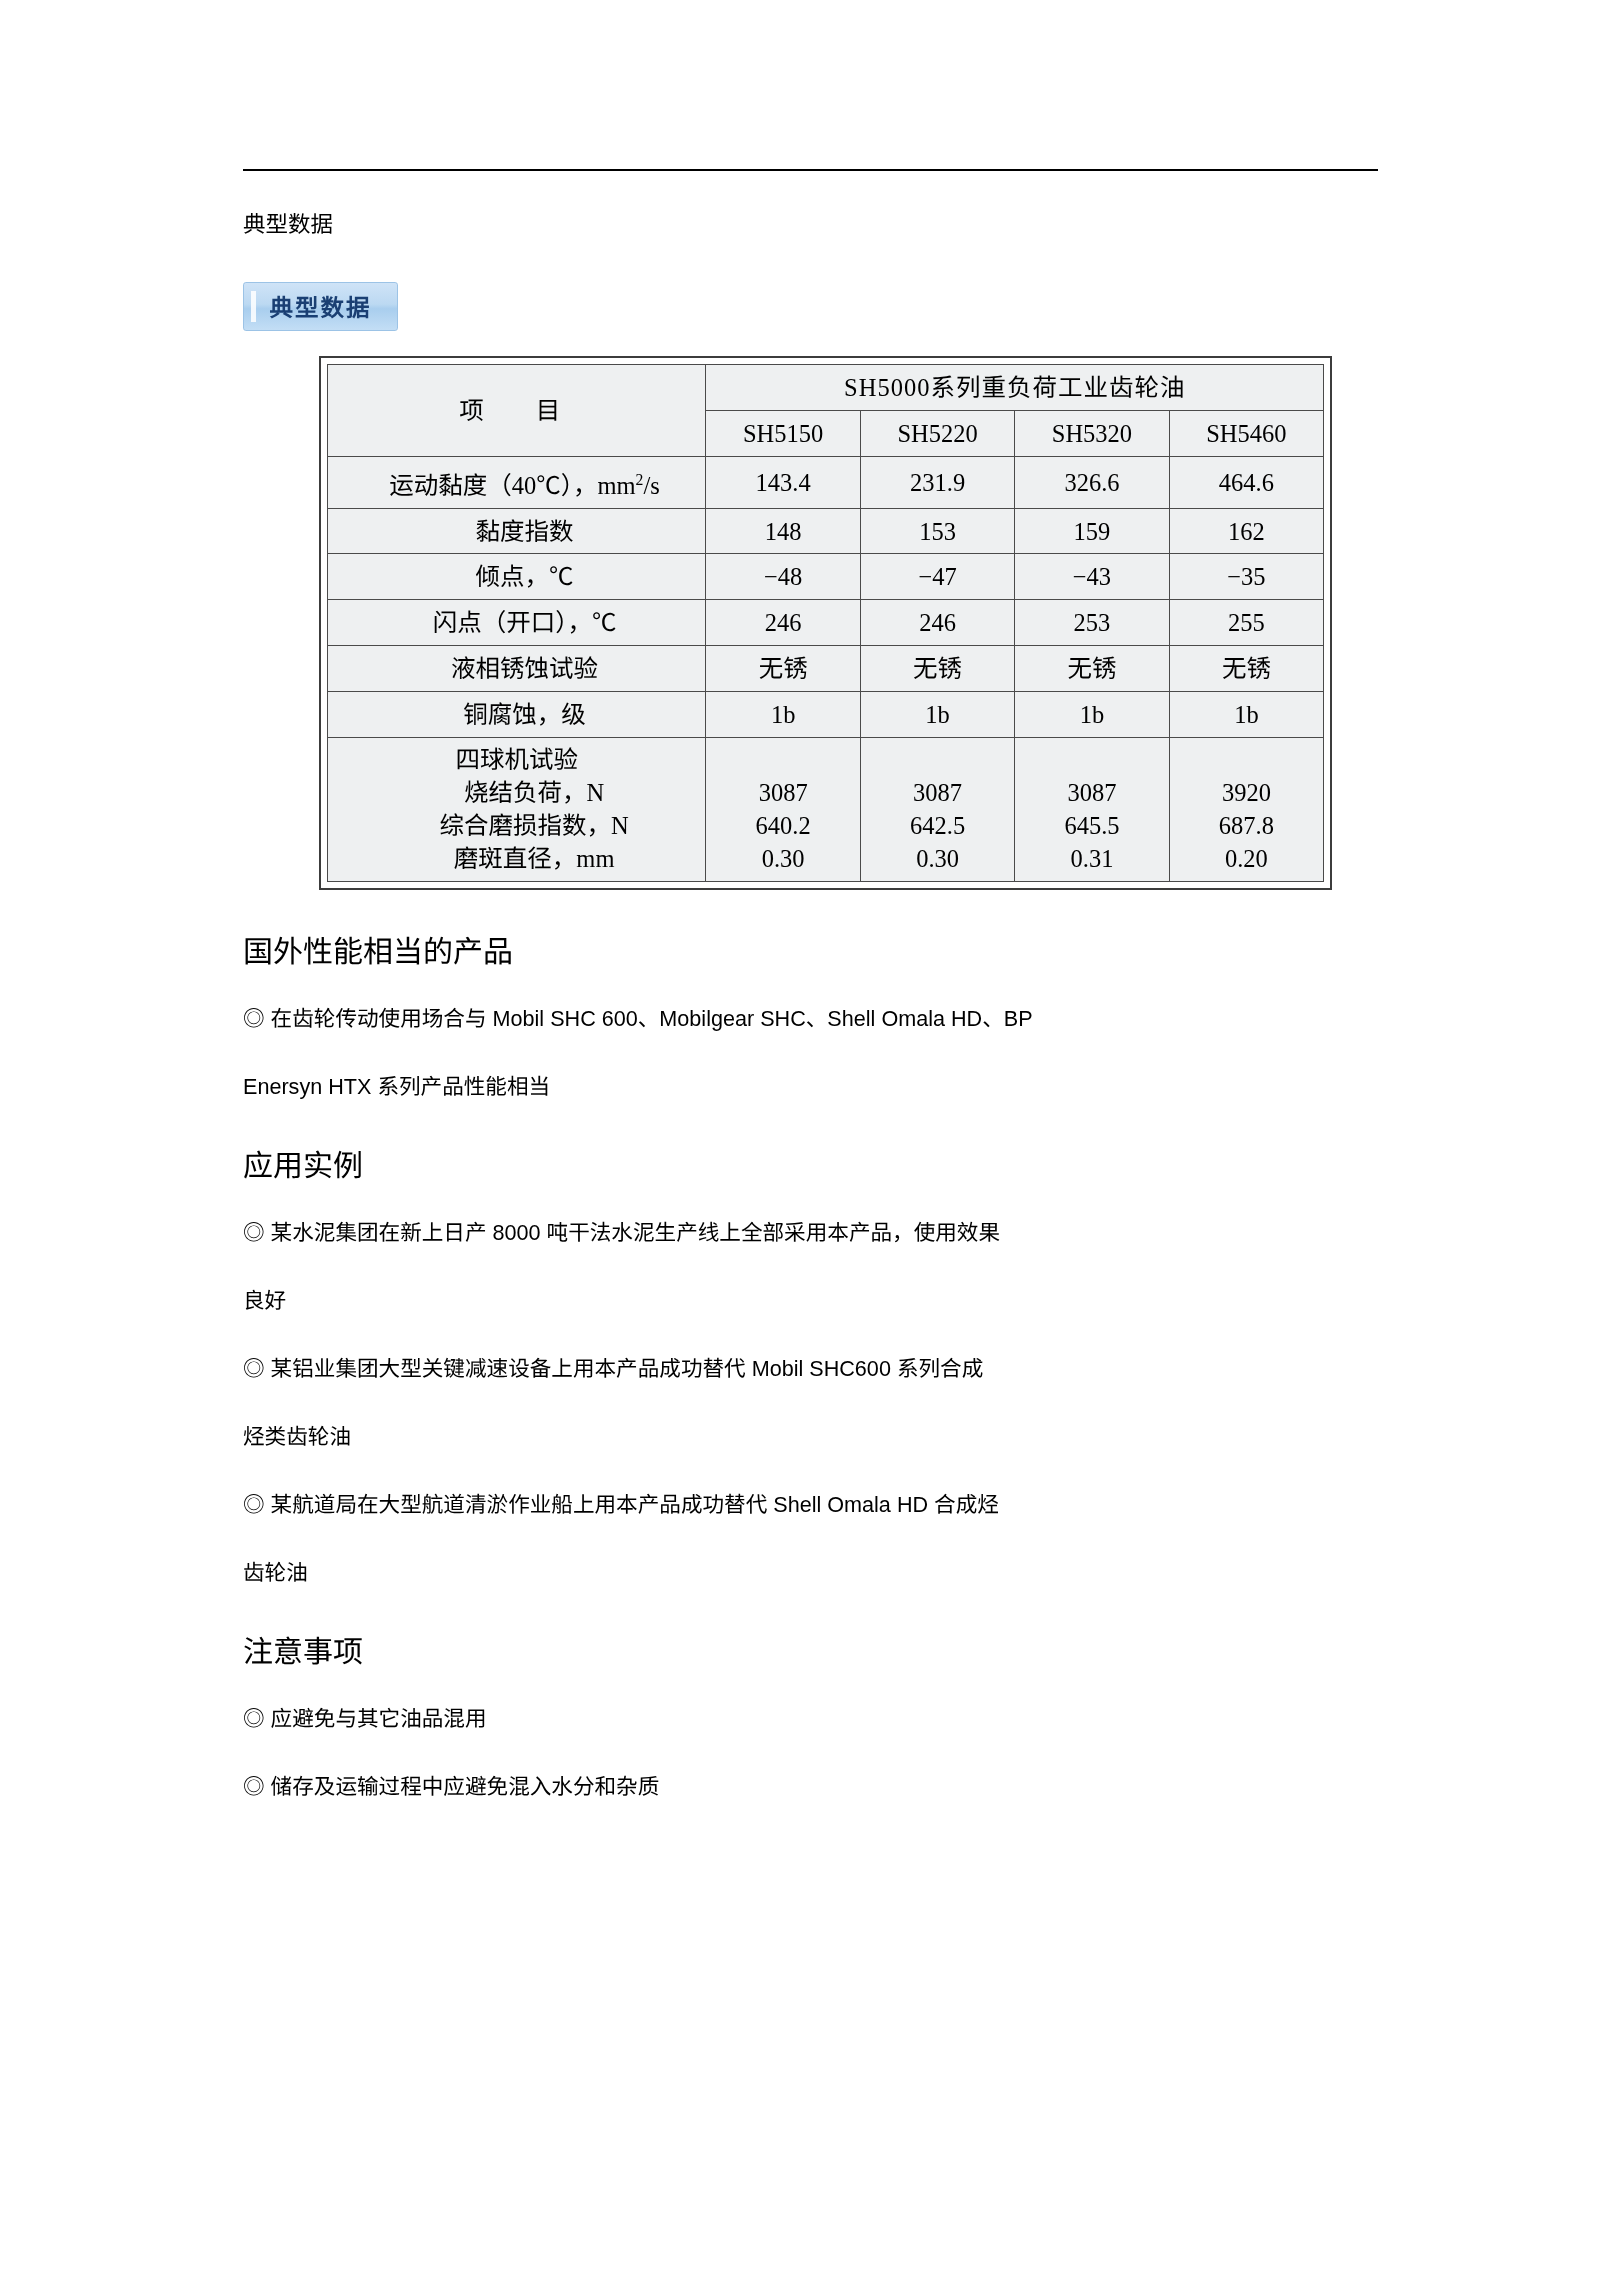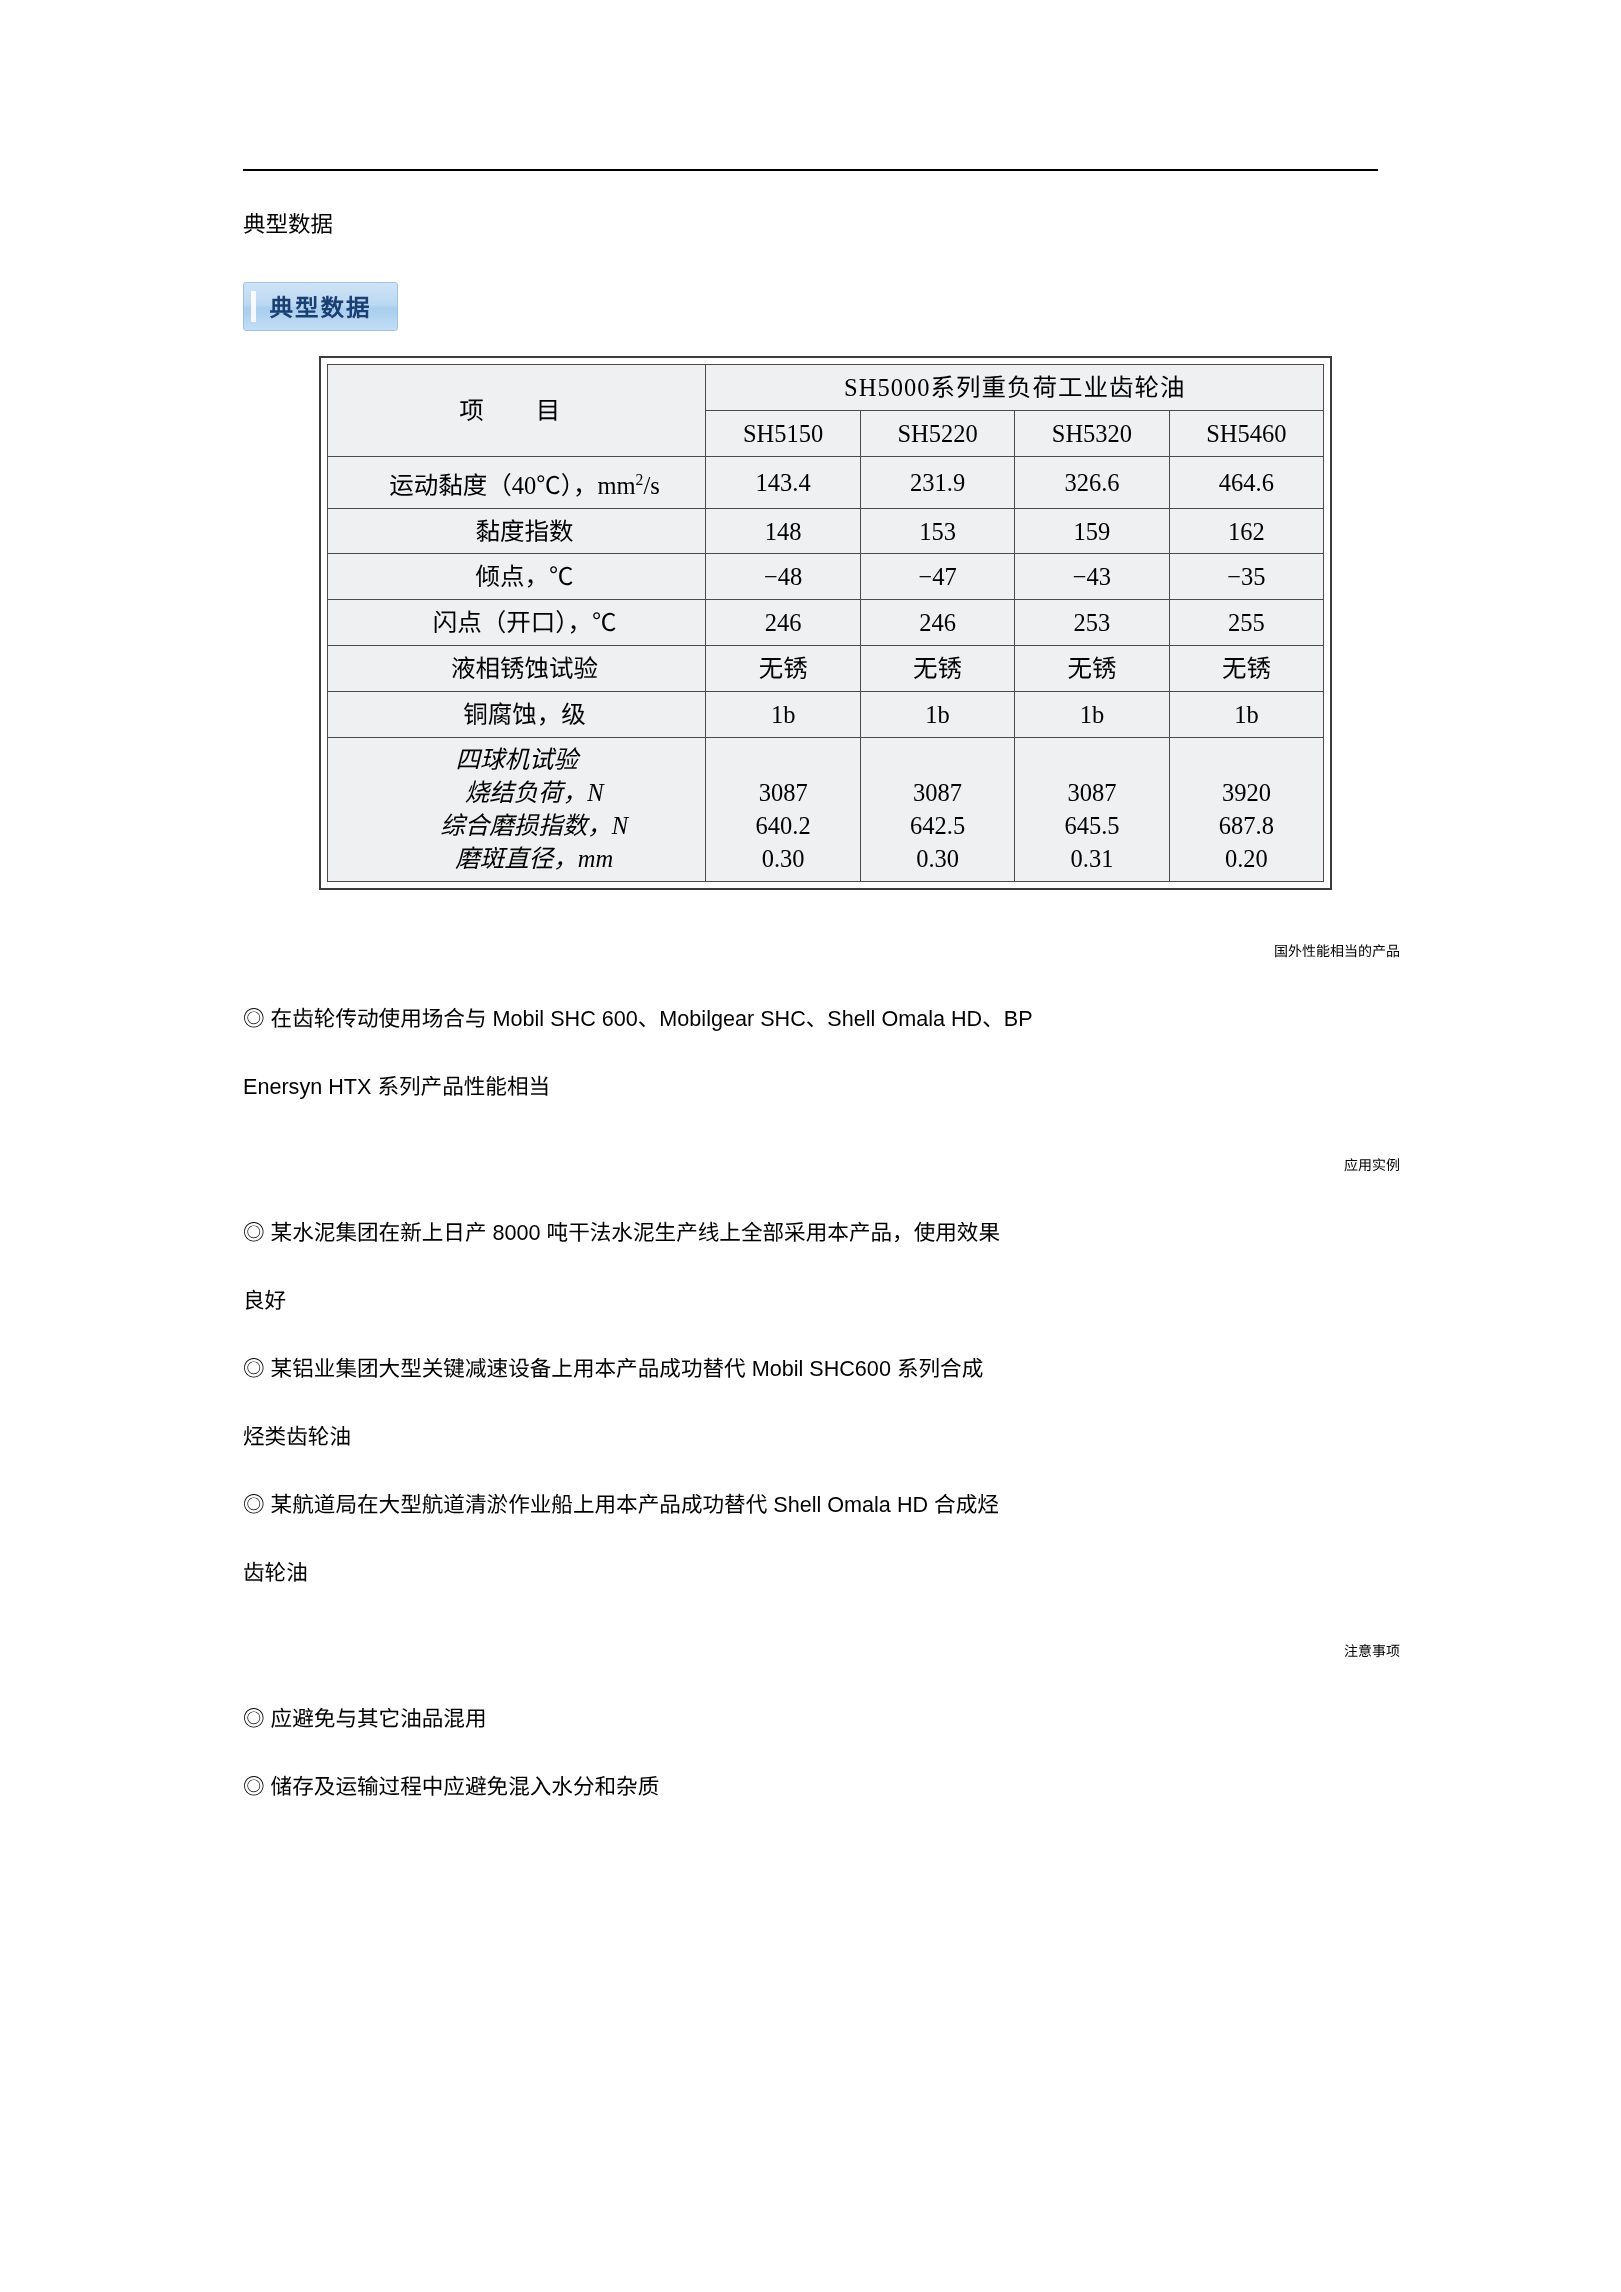--- a/index.html
+++ b/index.html
@@ -110,36 +110,34 @@
     font-size: 26.5px;
     letter-spacing: 13.7px;
     text-align: center;
     padding-left: 0;
     margin-left: 26px;
   }
   td.multi {
     text-align: left;
     padding-left: 23.5px;
     line-height: 39px;
-    font-style: italic;
   }
   td.multi .sub {
     padding-left: 35px;
   }
   td.numcol {
     line-height: 39px;
   }
   sup { font-size: 15.7px; vertical-align: super; }
 
   
   .section-title {
-    font-size: 14px;
+    font-size: 30px;
     line-height: 33px;
     margin-top: 45px;
-    text-align: right;
   }
   p.para {
     font-size: 21.6px;
     line-height: 35px;
     margin: 0;
     padding-top: 33px;
     font-family: "Liberation Sans", sans-serif;
   }
   .marker {
     font-family: "Liberation Sans", sans-serif;

